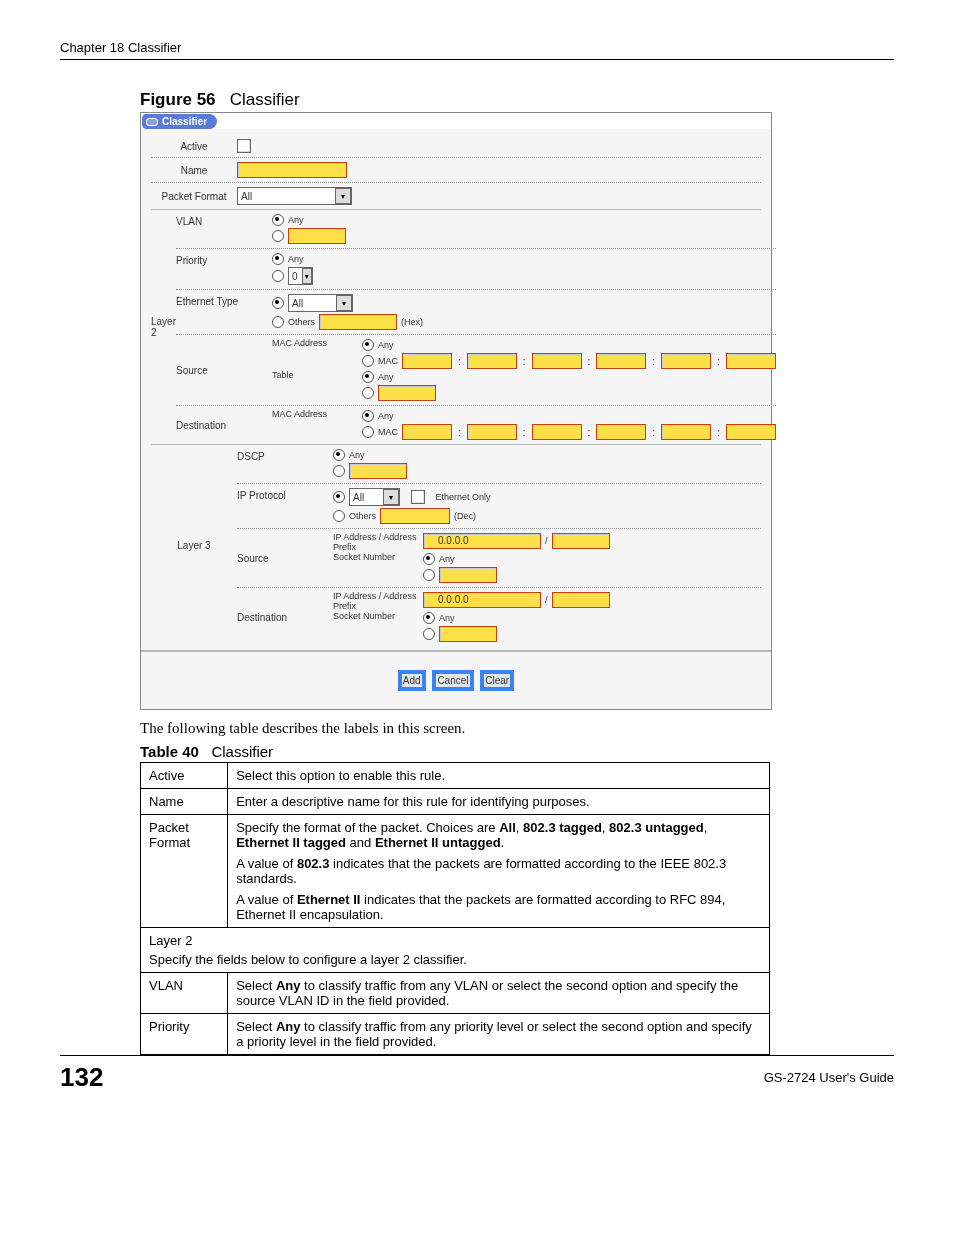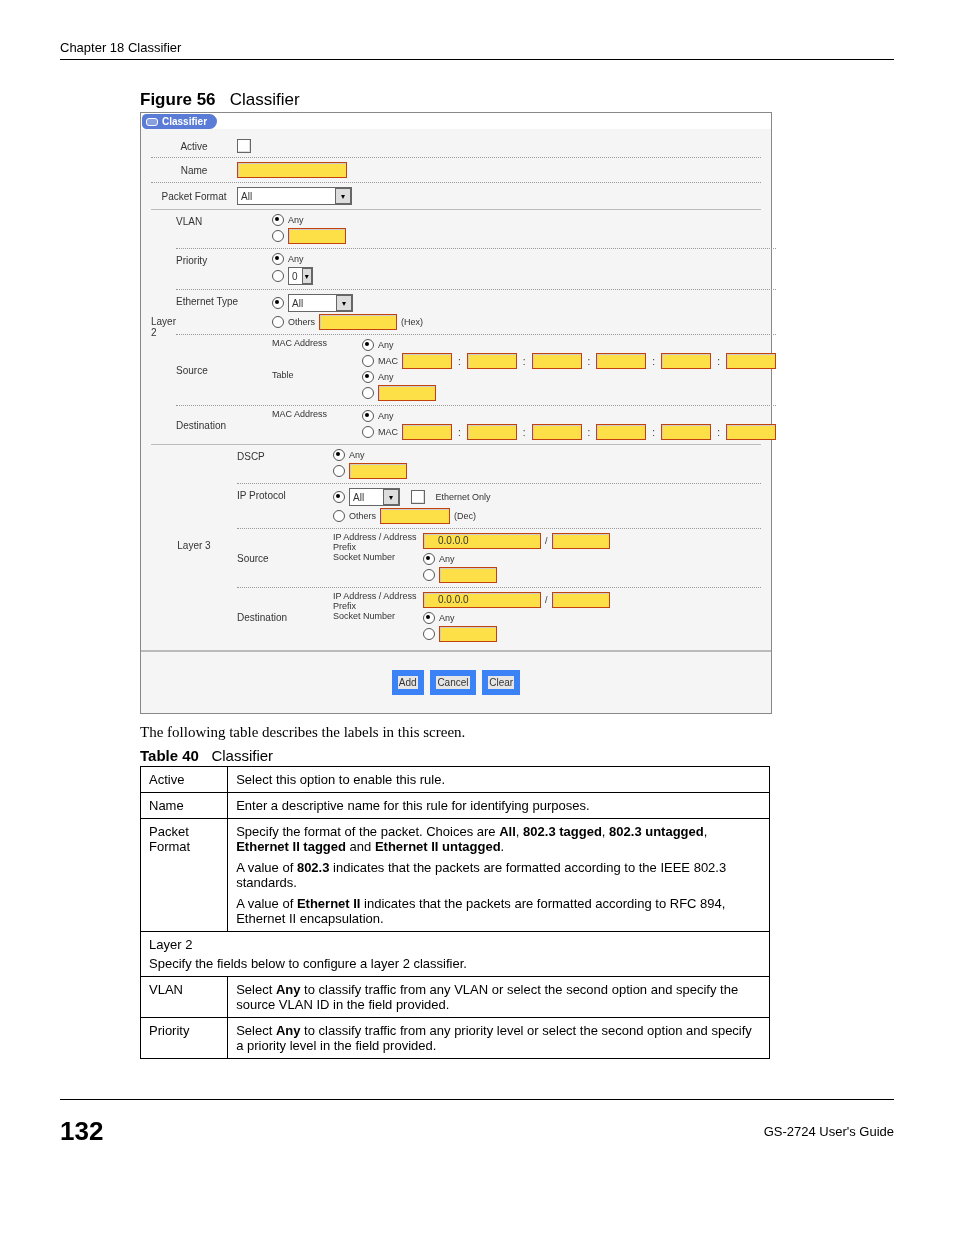--- a/index.html
+++ b/index.html
@@ -93,21 +93,21 @@
   .opt-line { display:flex; align-items:center; gap:4px; padding:1px 0;}
 
   .action-bar {
     border-top: 2px solid #bbb;
     background:#f5f5f5;
     padding:18px 0;
     text-align:center;
   }
   .btn {
     background:#e6e6e6;
-    border:6px solid #3b82f6;
+    border:4px solid #3b82f6;
     padding:1px 1px;
     font-size:10px;
     margin:0 2px;
     display:inline-block;
   }
 
   
   .body-text {
     margin-left: 80px;
     font-family: 'Times New Roman', Times, serif;
@@ -130,23 +130,22 @@
     border: 1px solid #000;
     padding: 5px 8px;
     text-align: left;
     vertical-align: top;
   }
   table.desc th { font-weight: bold; }
   table.desc .spanrow td { border-top:1px solid #000; }
 
   
   .footer {
-    margin-top: 40px;
     border-top: 1px solid #000;
-    padding-top: 16px;
+    padding-top: 6px;
     display:flex;
     justify-content: space-between;
     align-items:center;
   }
   .page-num {
     font-size: 26px;
     font-weight: bold;
   }
   .guide {
     font-size: 13px;

